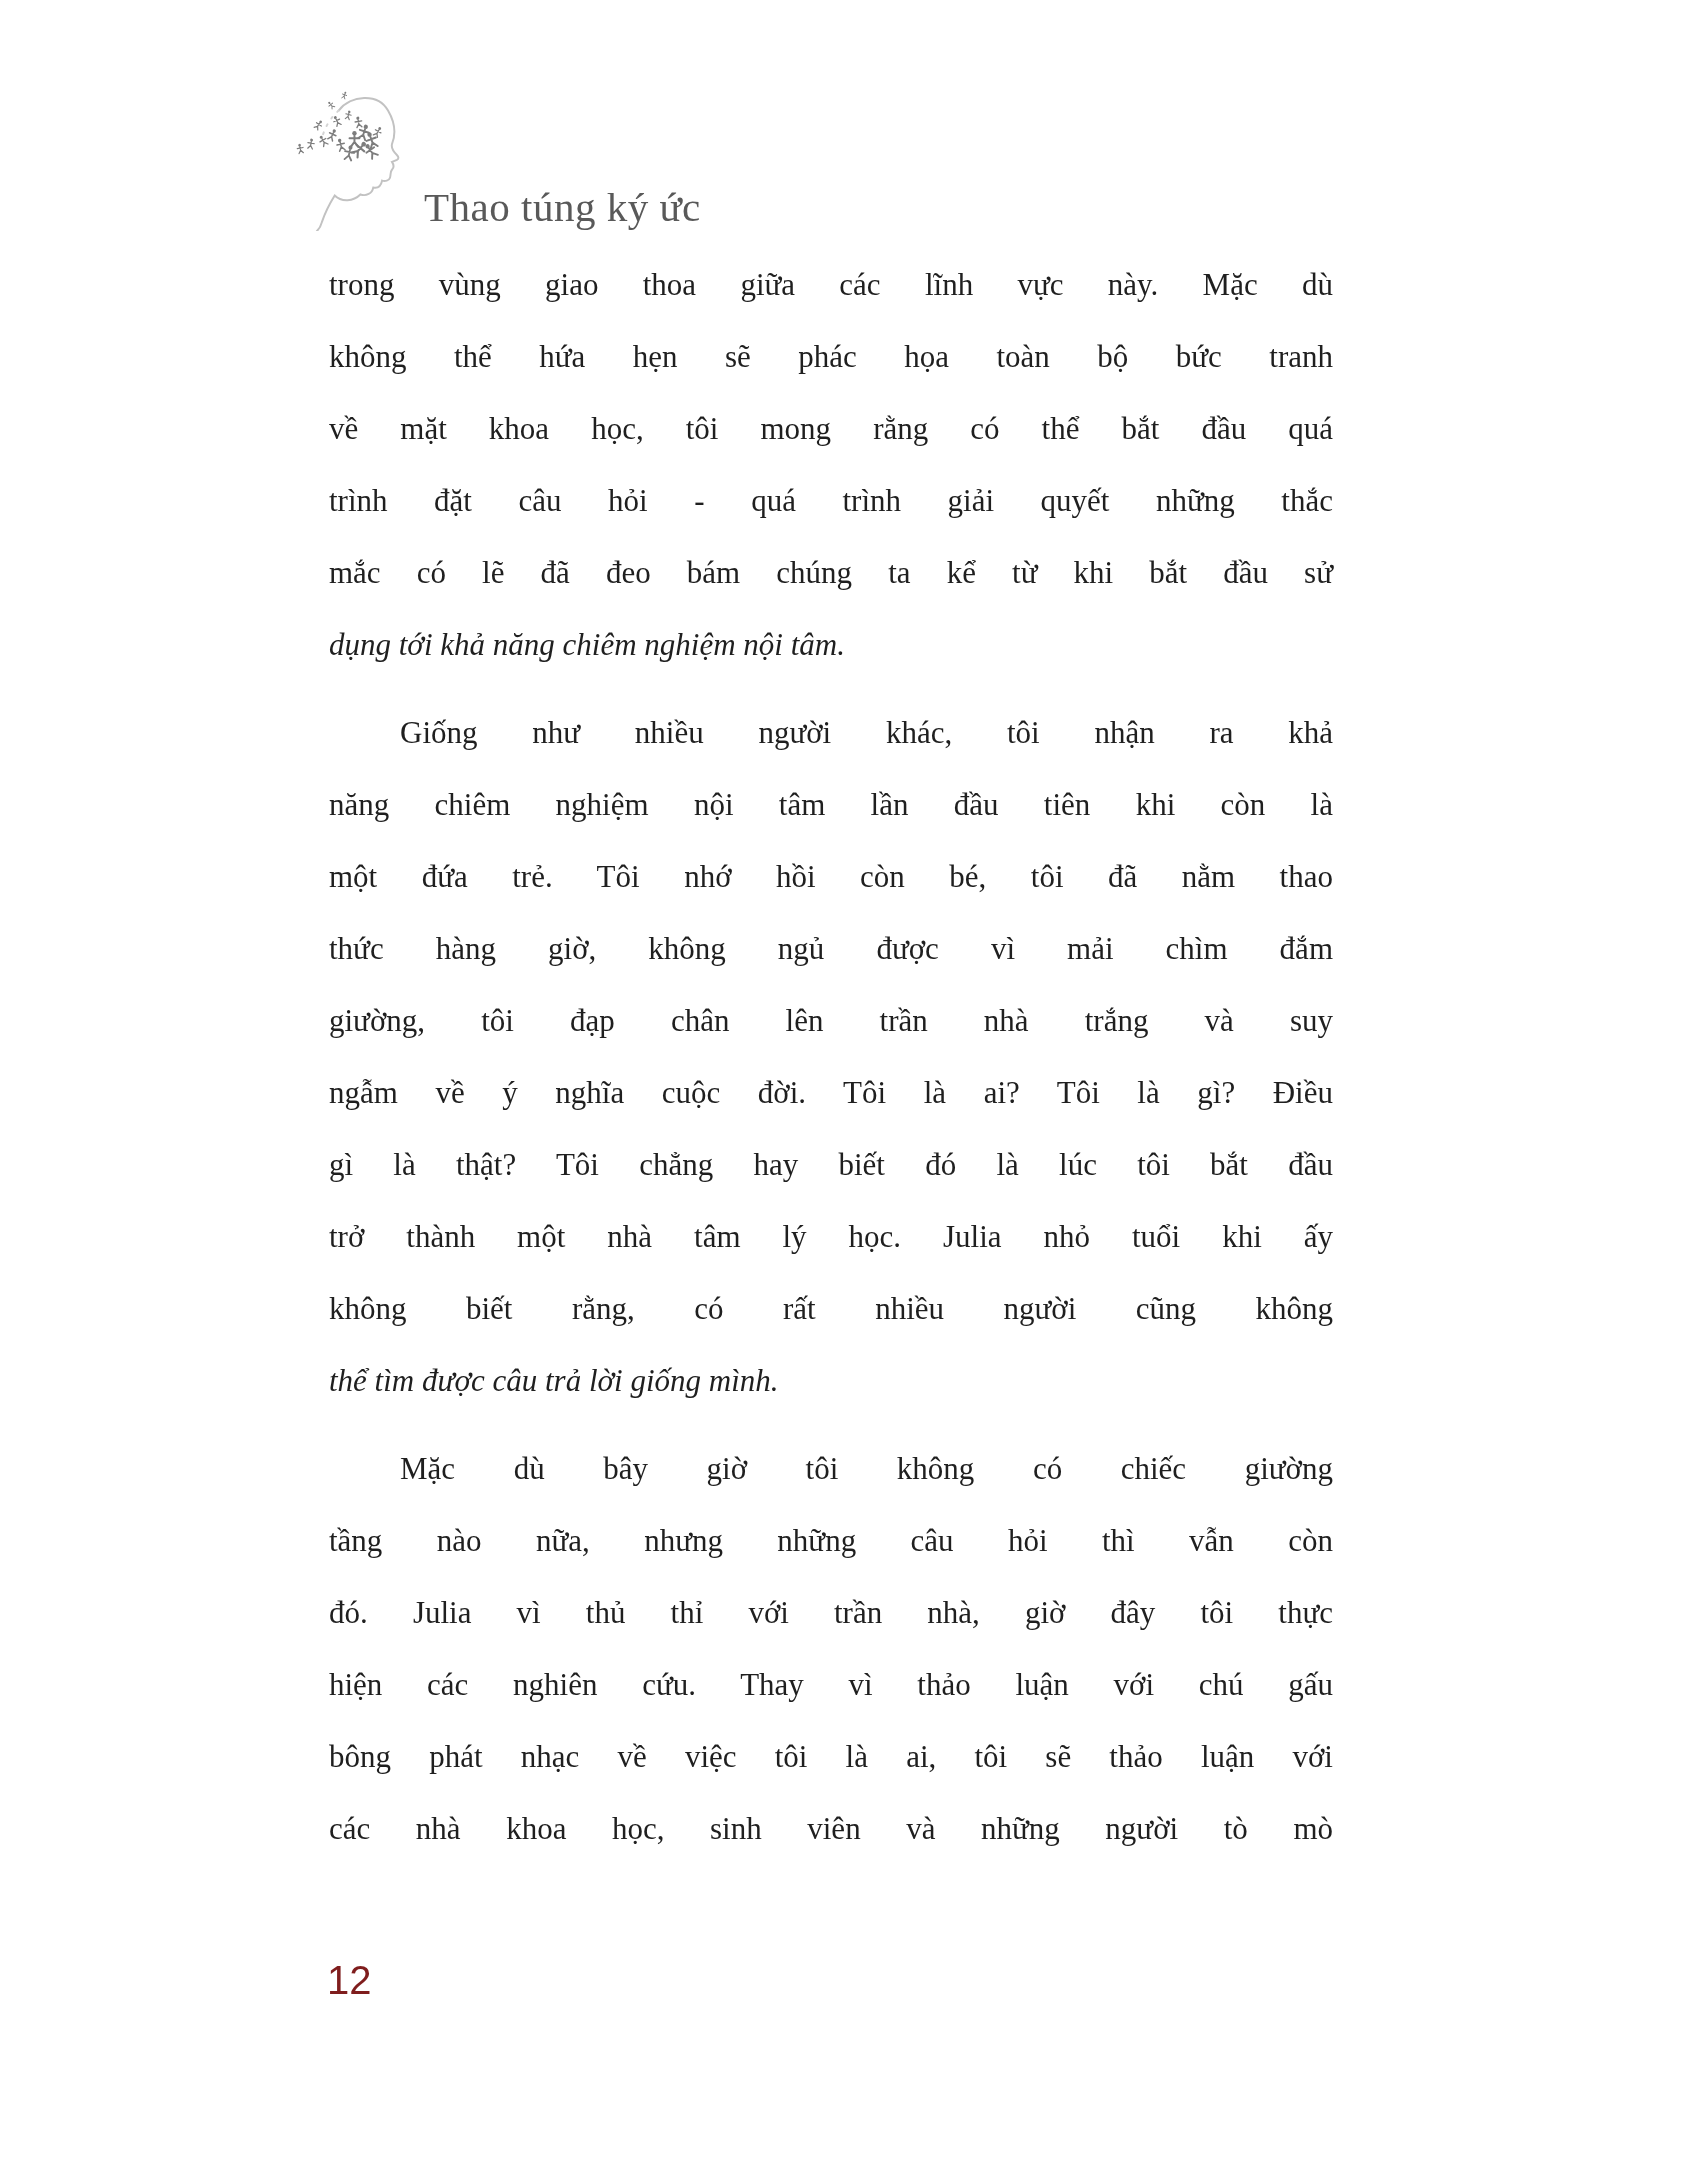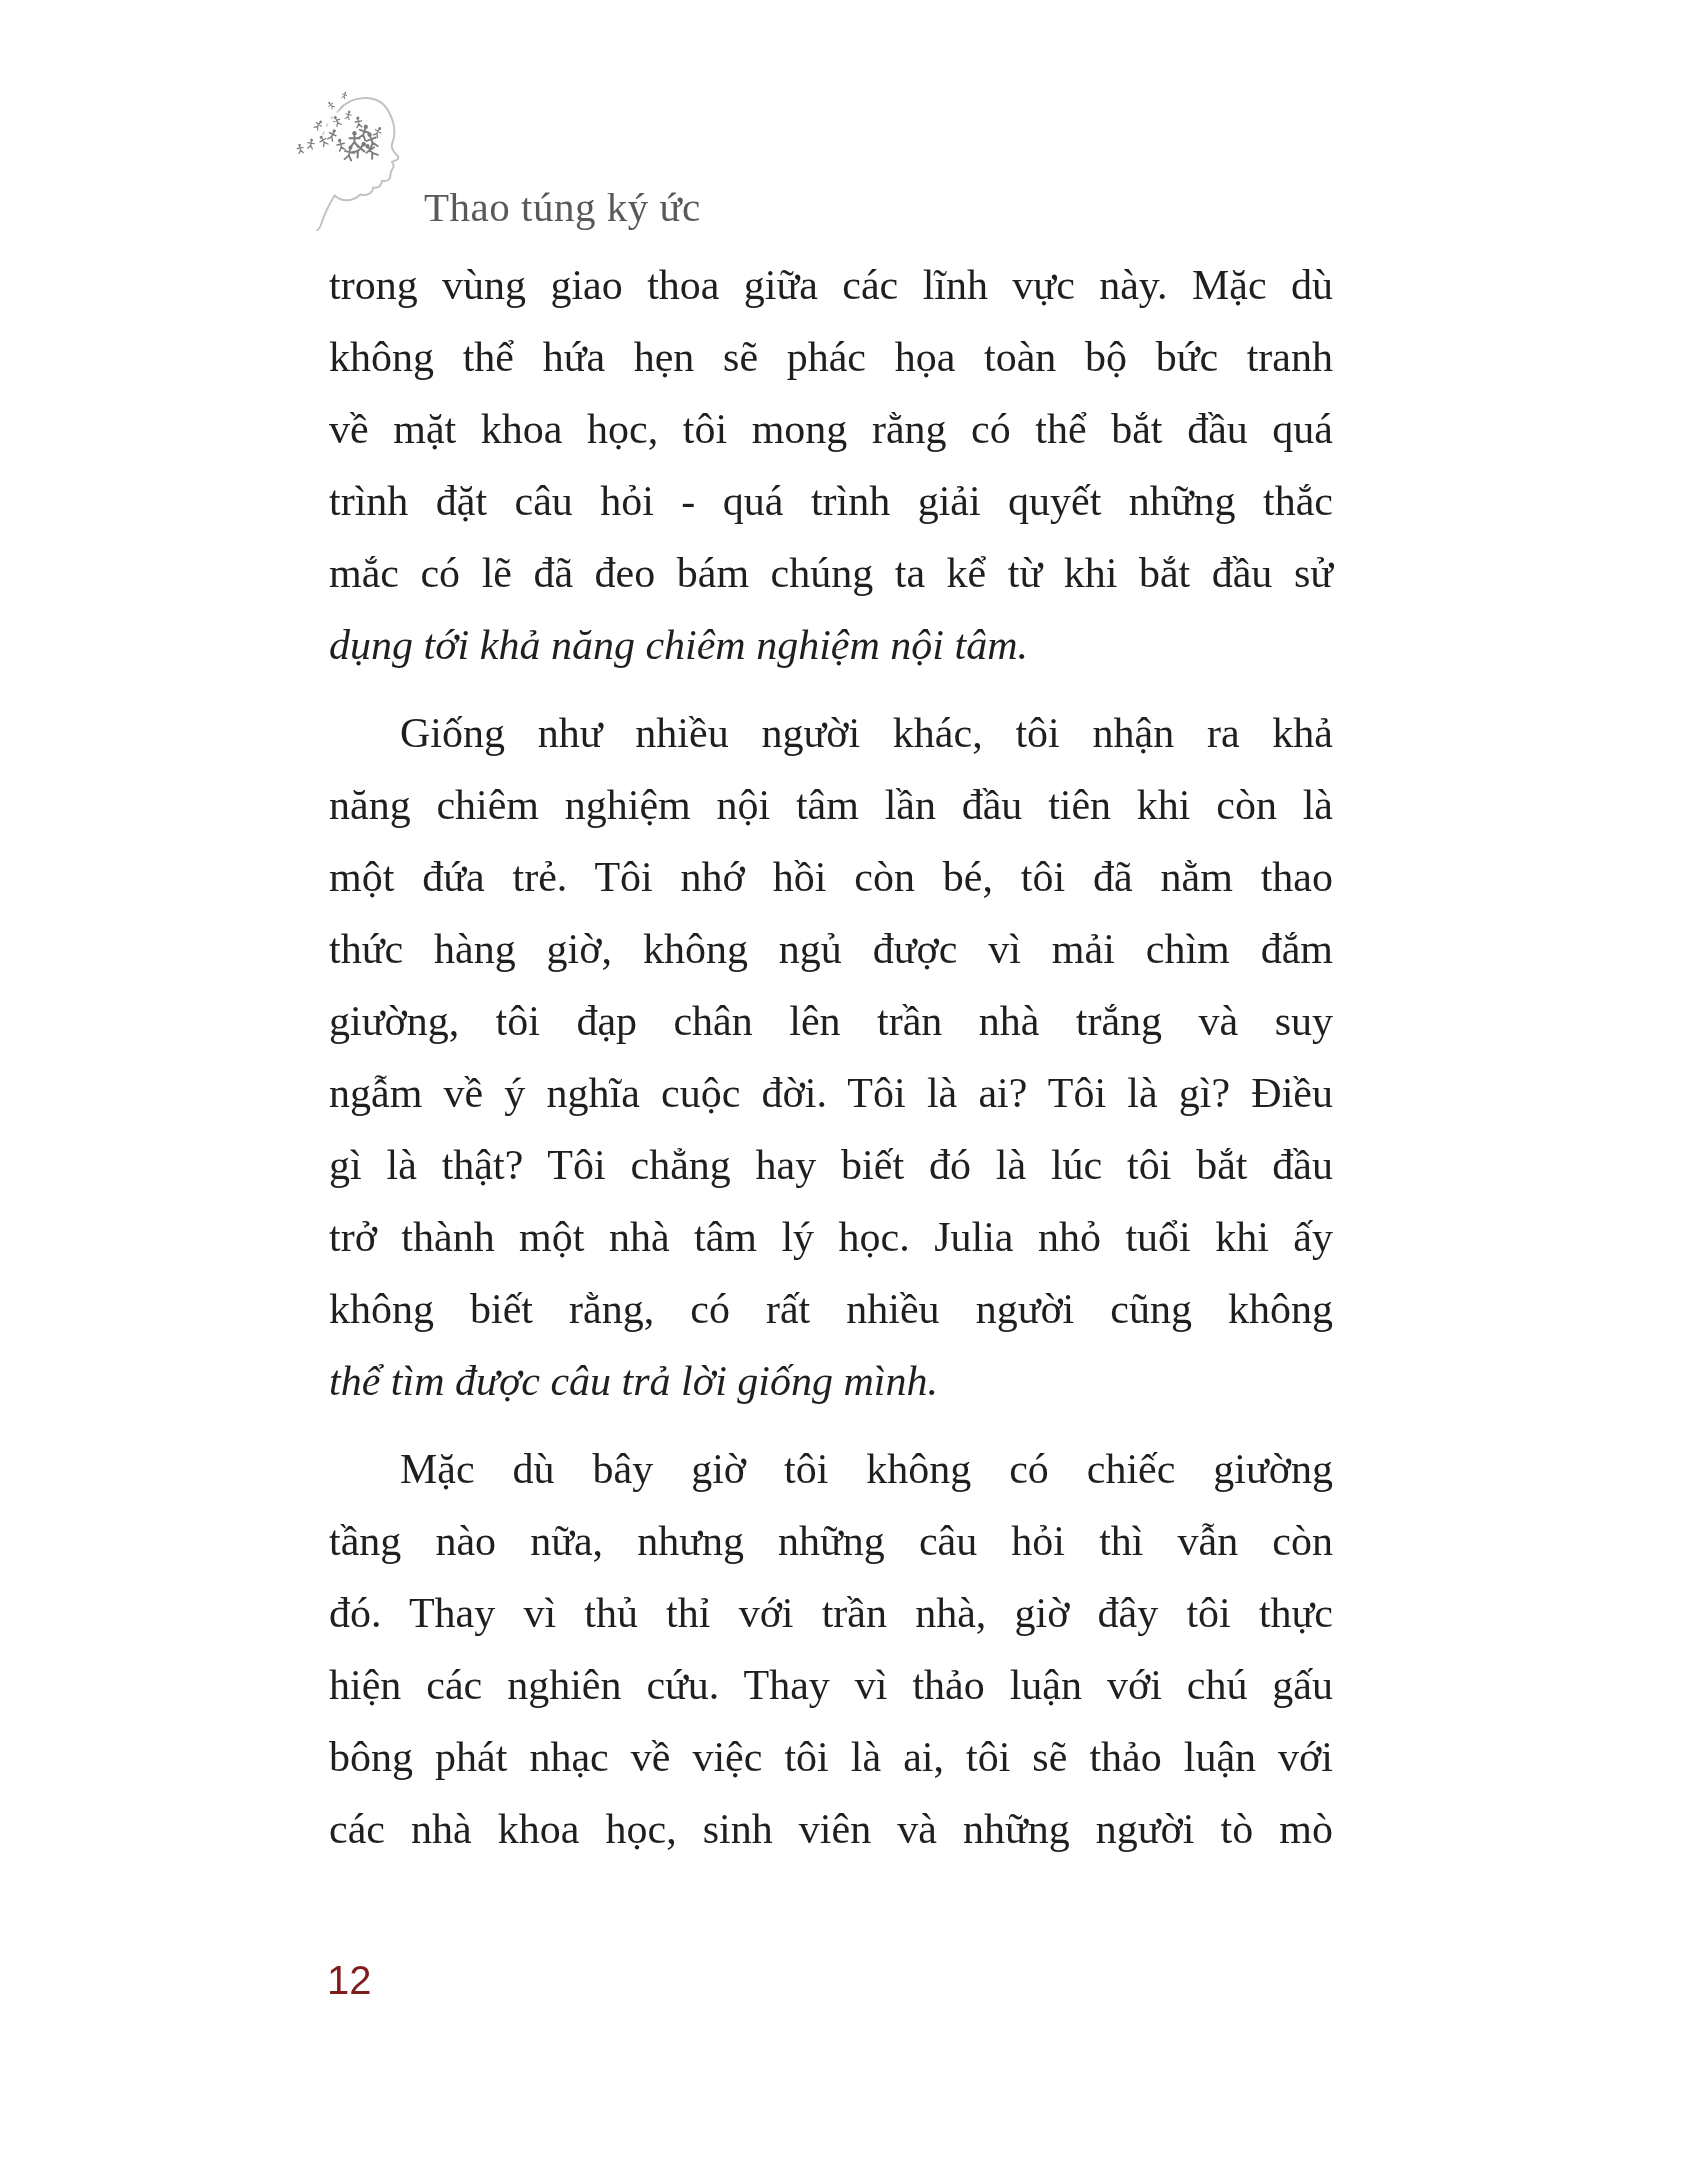--- a/index.html
+++ b/index.html
@@ -30,21 +30,21 @@
     letter-spacing: 0.5px;
     color: #595959;
     white-space: nowrap;
   }
 
   
   .page-body {
     position: absolute;
     left: 329px; top: 249px;
     width: 1004px;
-    font-size: 42px;
+    font-size: 31px;
     line-height: 72px;
     color: #1f1f1f;
   }
   .para { margin: 0 0 16px 0; }
   .para:last-child { margin-bottom: 0; }
   .line {
     text-align: justify;
     text-align-last: justify;
     white-space: normal;
   }
@@ -166,21 +166,21 @@
       <div class="line">giường, tôi đạp chân lên trần nhà trắng và suy</div>
       <div class="line">ngẫm về ý nghĩa cuộc đời. Tôi là ai? Tôi là gì? Điều</div>
       <div class="line">gì là thật? Tôi chẳng hay biết đó là lúc tôi bắt đầu</div>
       <div class="line">trở thành một nhà tâm lý học. Julia nhỏ tuổi khi ấy</div>
       <div class="line">không biết rằng, có rất nhiều người cũng không</div>
       <div class="line para-end">thể tìm được câu trả lời giống mình.</div>
     </div>
     <div class="para">
       <div class="line indent">Mặc dù bây giờ tôi không có chiếc giường</div>
       <div class="line">tầng nào nữa, nhưng những câu hỏi thì vẫn còn</div>
-      <div class="line">đó. Thay vì thủ thỉ với trần nhà, giờ đây tôi thực</div>
+      <div class="line">đó. Julia vì thủ thỉ với trần nhà, giờ đây tôi thực</div>
       <div class="line">hiện các nghiên cứu. Thay vì thảo luận với chú gấu</div>
       <div class="line">bông phát nhạc về việc tôi là ai, tôi sẽ thảo luận với</div>
       <div class="line">các nhà khoa học, sinh viên và những người tò mò</div>
     </div>
   </div>
 
 <div class="folio">12</div>
 
 
 </body></html>

